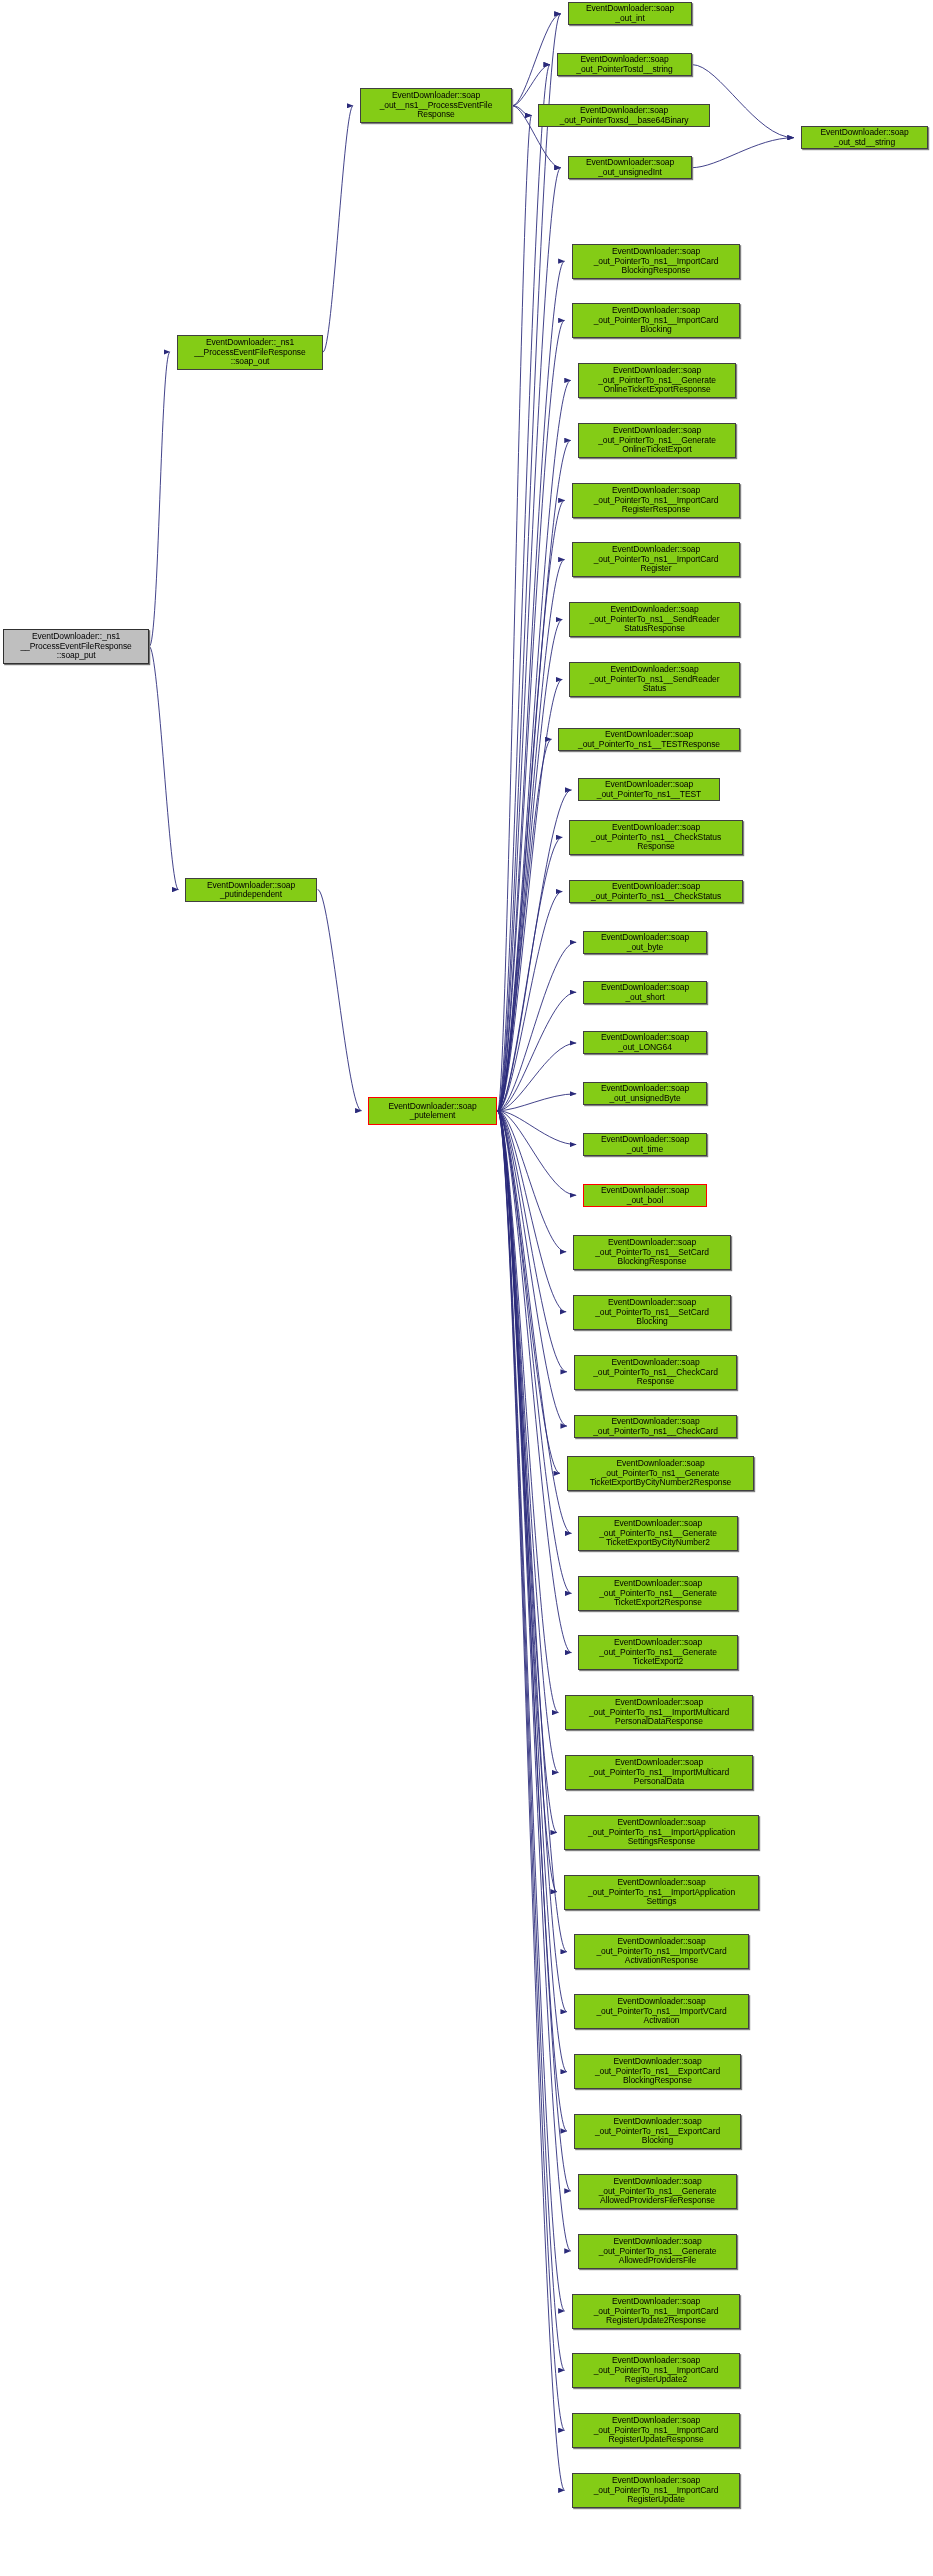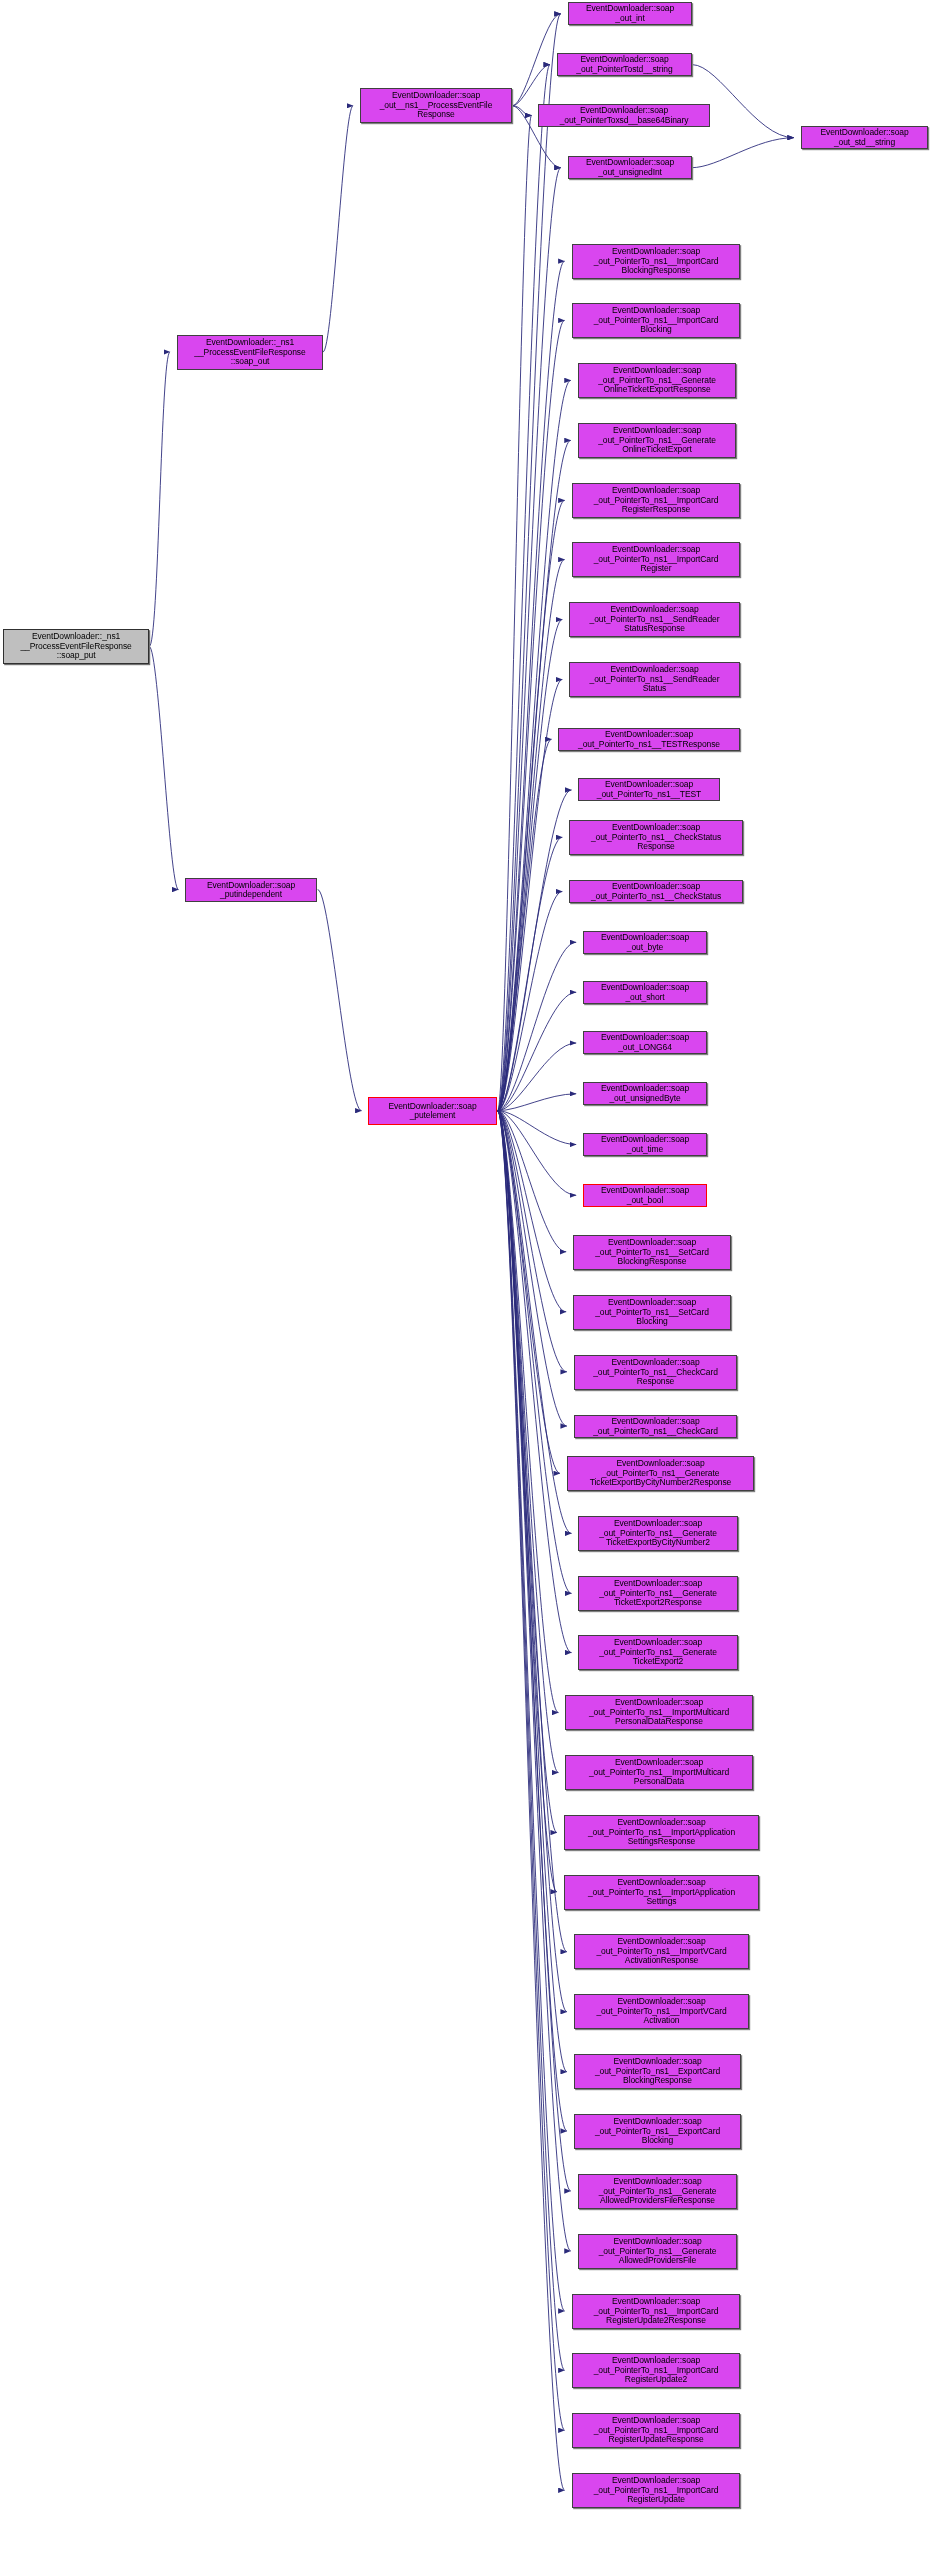--- a/index.html
+++ b/index.html
@@ -19,21 +19,21 @@
   #edge-layer {
     position: absolute;
     left: 0; top: 0;
     width: 933px;
     height: 2576px;
     pointer-events: none;
   }
   .node {
     position: absolute;
     box-sizing: border-box;
-    background: #d946ef;
+    background: #84cc16;
     border: 0.8px solid #404040;
     display: flex;
     align-items: center;
     justify-content: center;
     text-align: center;
     color: #000000;
     font-size: 8.5px;
     line-height: 9.5px;
     letter-spacing: -0.1px;
     white-space: pre-line;

